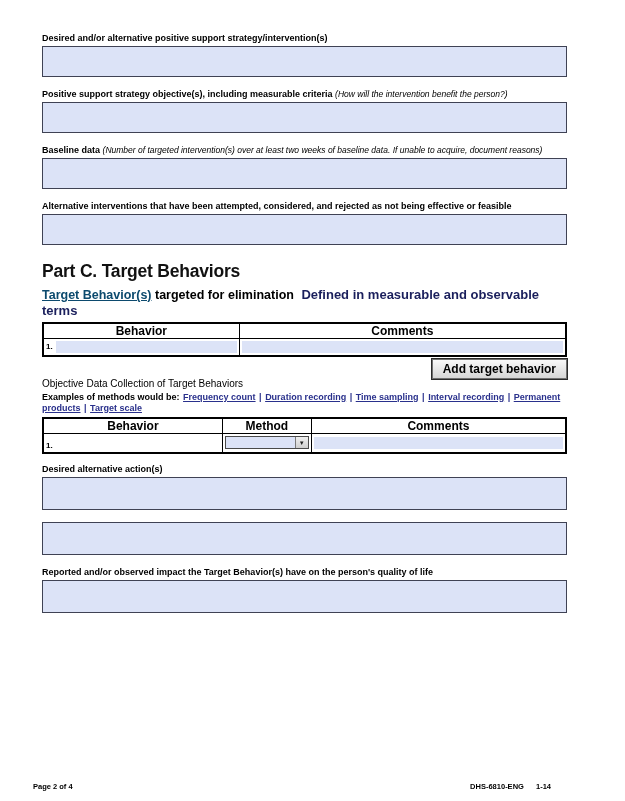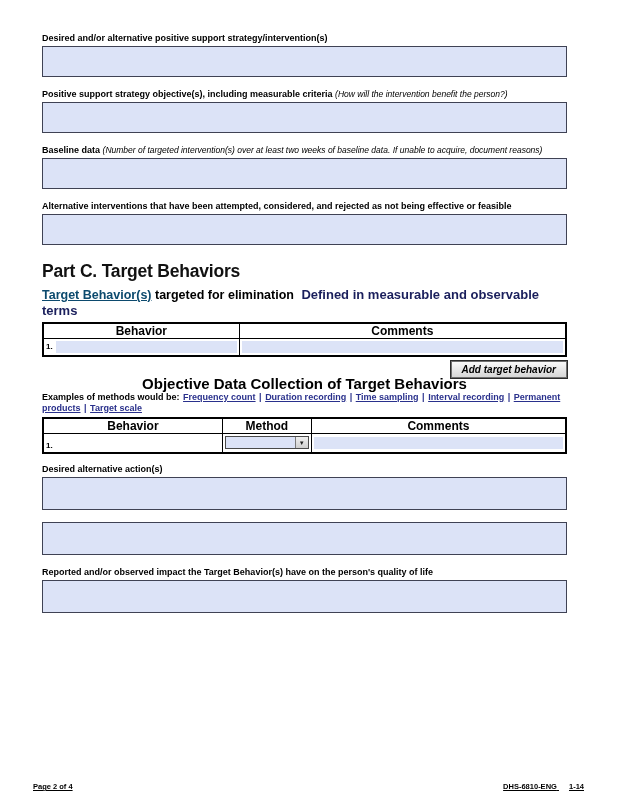--- a/index.html
+++ b/index.html
@@ -24,44 +24,44 @@
   table { border-width:2px; }
   th { font-size:12px; font-weight:bold; height:13px; padding:0; background:#fff; }
   td { height:17px; padding:0 2px; vertical-align:middle; background:#fff; }
   .rownum { font-size:8px; font-weight:bold; padding-right:3px; }
   .cell-flex { display:flex; align-items:center; }
   .cell-input { flex:1; height:12px; background:#dce3f7; }
   .t1-col-behavior { width:37.5%; } .t1-col-comments { width:62.5%; }
   .t2-col-behavior { width:34.3%; } .t2-col-method { width:17%; } .t2-col-comments { width:48.7%; }
 
   .btn-row { margin-top:2px; text-align:right; height:15px; }
-  .add-btn { display:inline-block; font-size:10px; font-weight:bold; font-style:italic;
+  .add-btn { display:inline-block; font-size:12px; font-weight:bold; 
              padding:2px 10px; background:linear-gradient(#f9f9f9,#d6d6d6);
              border:1px solid #6f6f6f; outline:1px solid #2a2a2a; cursor:pointer; }
 
-  .obj-title { margin-top:3px; font-size:15px; line-height:14px; font-weight:bold;text-align:center; }
+  .obj-title { margin-top:3px; font-size:10px; line-height:14px; font-weight:normal; }
   .examples { margin-top:1px; font-size:9px; line-height:11px; font-weight:bold; }
   .examples .plain { font-weight:bold; }
   .examples .mlink { color:#29308c; text-decoration:underline; cursor:pointer; margin:0 1px; }
   .examples .sep { color:#29308c; }
 
   .combo { display:flex; align-items:stretch; height:13px; border:1px solid #4a4a4a; background:#dce3f7; }
   .combo-field { flex:1; }
   .combo-btn { width:13px; background:linear-gradient(#efefef,#cfcfcf); border-left:1px solid #7a7a7a;
                display:flex; align-items:center; justify-content:center; font-size:6px; color:#222; cursor:pointer; }
 
   .mid { margin-top:10px; }
   .mid .field-box { height:33px; }
 
   .part-d { margin-top:24px; }
   .phase-link { margin-top:6px; font-size:12.5px; line-height:15px; font-weight:bold; }
   .part-d .field { margin-top:3px; }
 
-  .footer { position:absolute; left:33px; right:16px; top:782px; display:flex;
-            justify-content:space-between; font-size:7.5px; font-weight:bold;text-decoration:underline; }
+  .footer { position:absolute; left:33px; right:49px; top:782px; display:flex;
+            justify-content:space-between; font-size:7.5px; font-weight:bold; }
   .footer-right span + span { margin-left:10px; }
 </style>
 </head>
 <body>
 
 <div class="page">
 
   <div class="field">
     <div class="field-label">
       <span class="lbl">Desired and/or alternative positive support strategy/intervention(s)</span>

